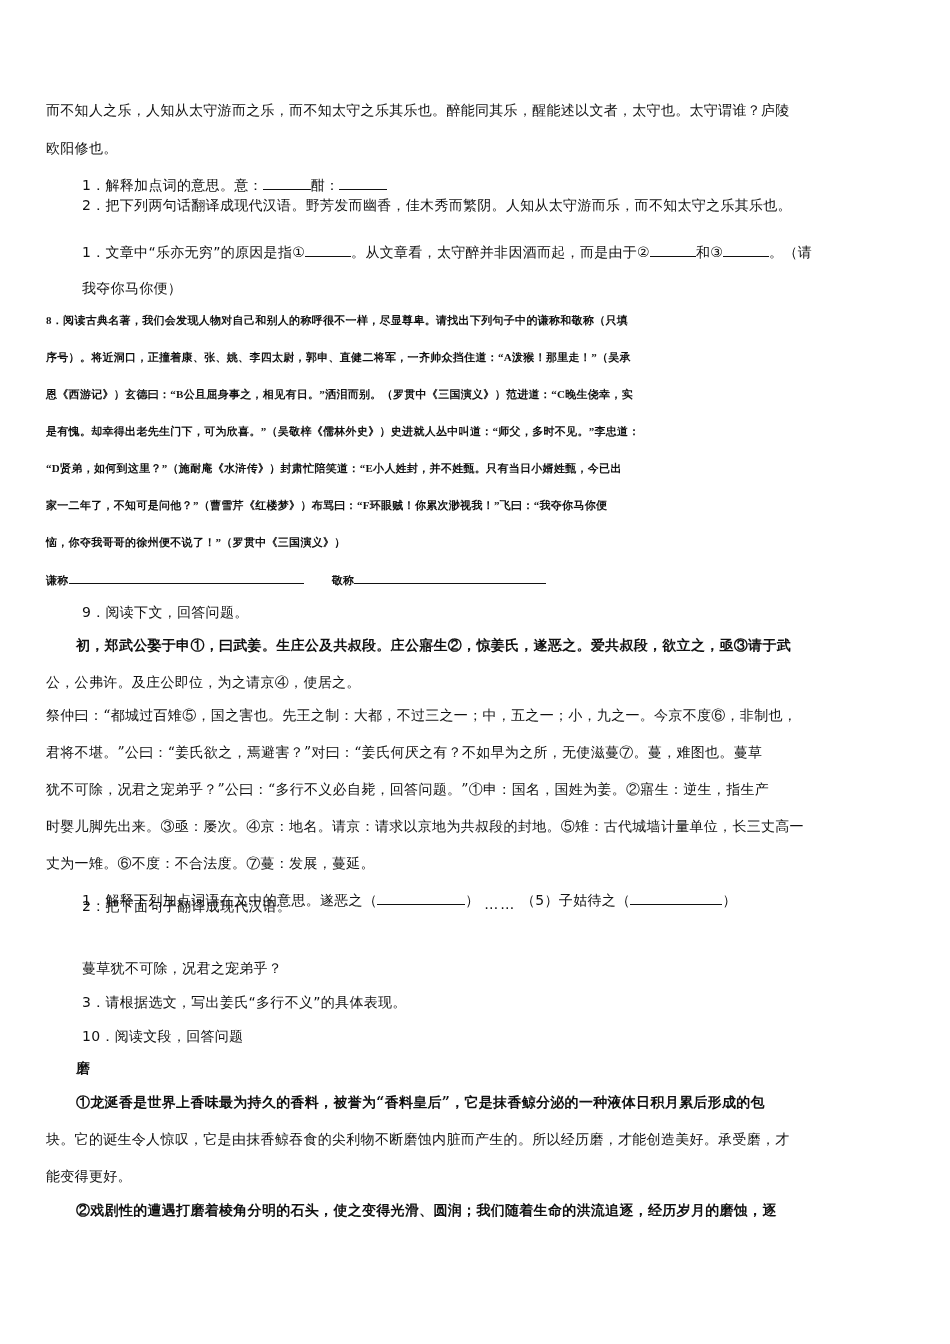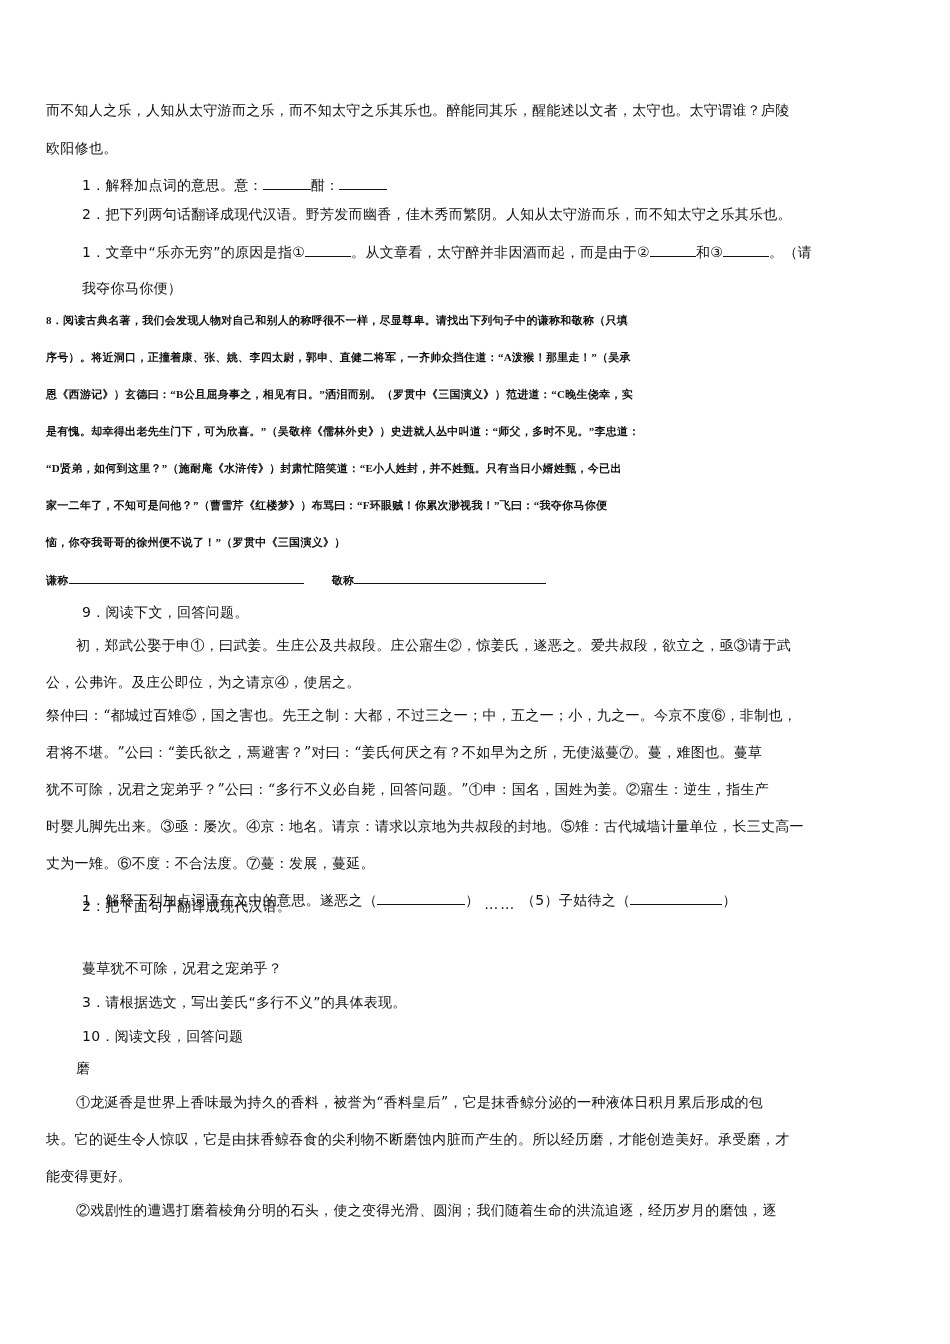--- a/index.html
+++ b/index.html
@@ -3,35 +3,35 @@
 <meta charset="utf-8">
 <style>
   html, body { margin: 0; padding: 0; background: #ffffff; }
   body { width: 950px; height: 1344px; overflow: hidden; position: relative;
          font-family: "DejaVu Serif", "Liberation Serif", serif; color: #111; }
   .page { position: absolute; left: 46px; top: 0; width: 862px; }
   .line { position: absolute; left: 0; font-size: 14px; white-space: nowrap; letter-spacing: 0.3px; }
   .bold { font-weight: bold; font-family: Liberation Serif, serif; font-size: 11px; }
   .sans { font-family: "DejaVu Sans", "Liberation Sans", sans-serif; margin-left: 36px; }
   .blank { display: inline-block; border-bottom: 1px solid #111; height: 14px; vertical-align: baseline; }
-  .indent { padding-left: 30px; }
+  .indent { padding-left: 30px; font-weight: bold; }
   .dots { letter-spacing: 2px; vertical-align: -4px; }
 </style>
 </head>
 <body>
 
 <div class="page">
 
   <div class="line" style="top:102px">而不知人之乐，人知从太守游而之乐，而不知太守之乐其乐也。醉能同其乐，醒能述以文者，太守也。太守谓谁？庐陵</div>
   <div class="line" style="top:140px">欧阳修也。</div>
 
   <div class="line sans" style="top:175px">
     <span>1．解释加点词的意思。意：</span><span class="blank" style="width:48px"></span><span>酣：</span><span class="blank" style="width:48px"></span>
   </div>
-  <div class="line sans" style="top:206px">2．把下列两句话翻译成现代汉语。野芳发而幽香，佳木秀而繁阴。人知从太守游而乐，而不知太守之乐其乐也。</div>
+  <div class="line sans" style="top:197px">2．把下列两句话翻译成现代汉语。野芳发而幽香，佳木秀而繁阴。人知从太守游而乐，而不知太守之乐其乐也。</div>
   <div class="line sans" style="top:242px">
     <span>1．文章中“乐亦无穷”的原因是指①</span><span class="blank" style="width:46px"></span><span>。从文章看，太守醉并非因酒而起，而是由于②</span><span class="blank" style="width:46px"></span><span>和③</span><span class="blank" style="width:46px"></span><span>。（请</span>
   </div>
   <div class="line sans" style="top:280px">我夺你马你便）</div>
 
   <div class="line bold" style="top:313px">8．阅读古典名著，我们会发现人物对自己和别人的称呼很不一样，尽显尊卑。请找出下列句子中的谦称和敬称（只填</div>
   <div class="line bold" style="top:350px">序号）。将近洞口，正撞着康、张、姚、李四太尉，郭申、直健二将军，一齐帅众挡住道：“A泼猴！那里走！”（吴承</div>
   <div class="line bold" style="top:387px">恩《西游记》）玄德曰：“B公且屈身事之，相见有日。”洒泪而别。（罗贯中《三国演义》）范进道：“C晚生侥幸，实</div>
   <div class="line bold" style="top:424px">是有愧。却幸得出老先生门下，可为欣喜。”（吴敬梓《儒林外史》）史进就人丛中叫道：“师父，多时不见。”李忠道：</div>
   <div class="line bold" style="top:461px">“D贤弟，如何到这里？”（施耐庵《水浒传》）封肃忙陪笑道：“E小人姓封，并不姓甄。只有当日小婿姓甄，今已出</div>

